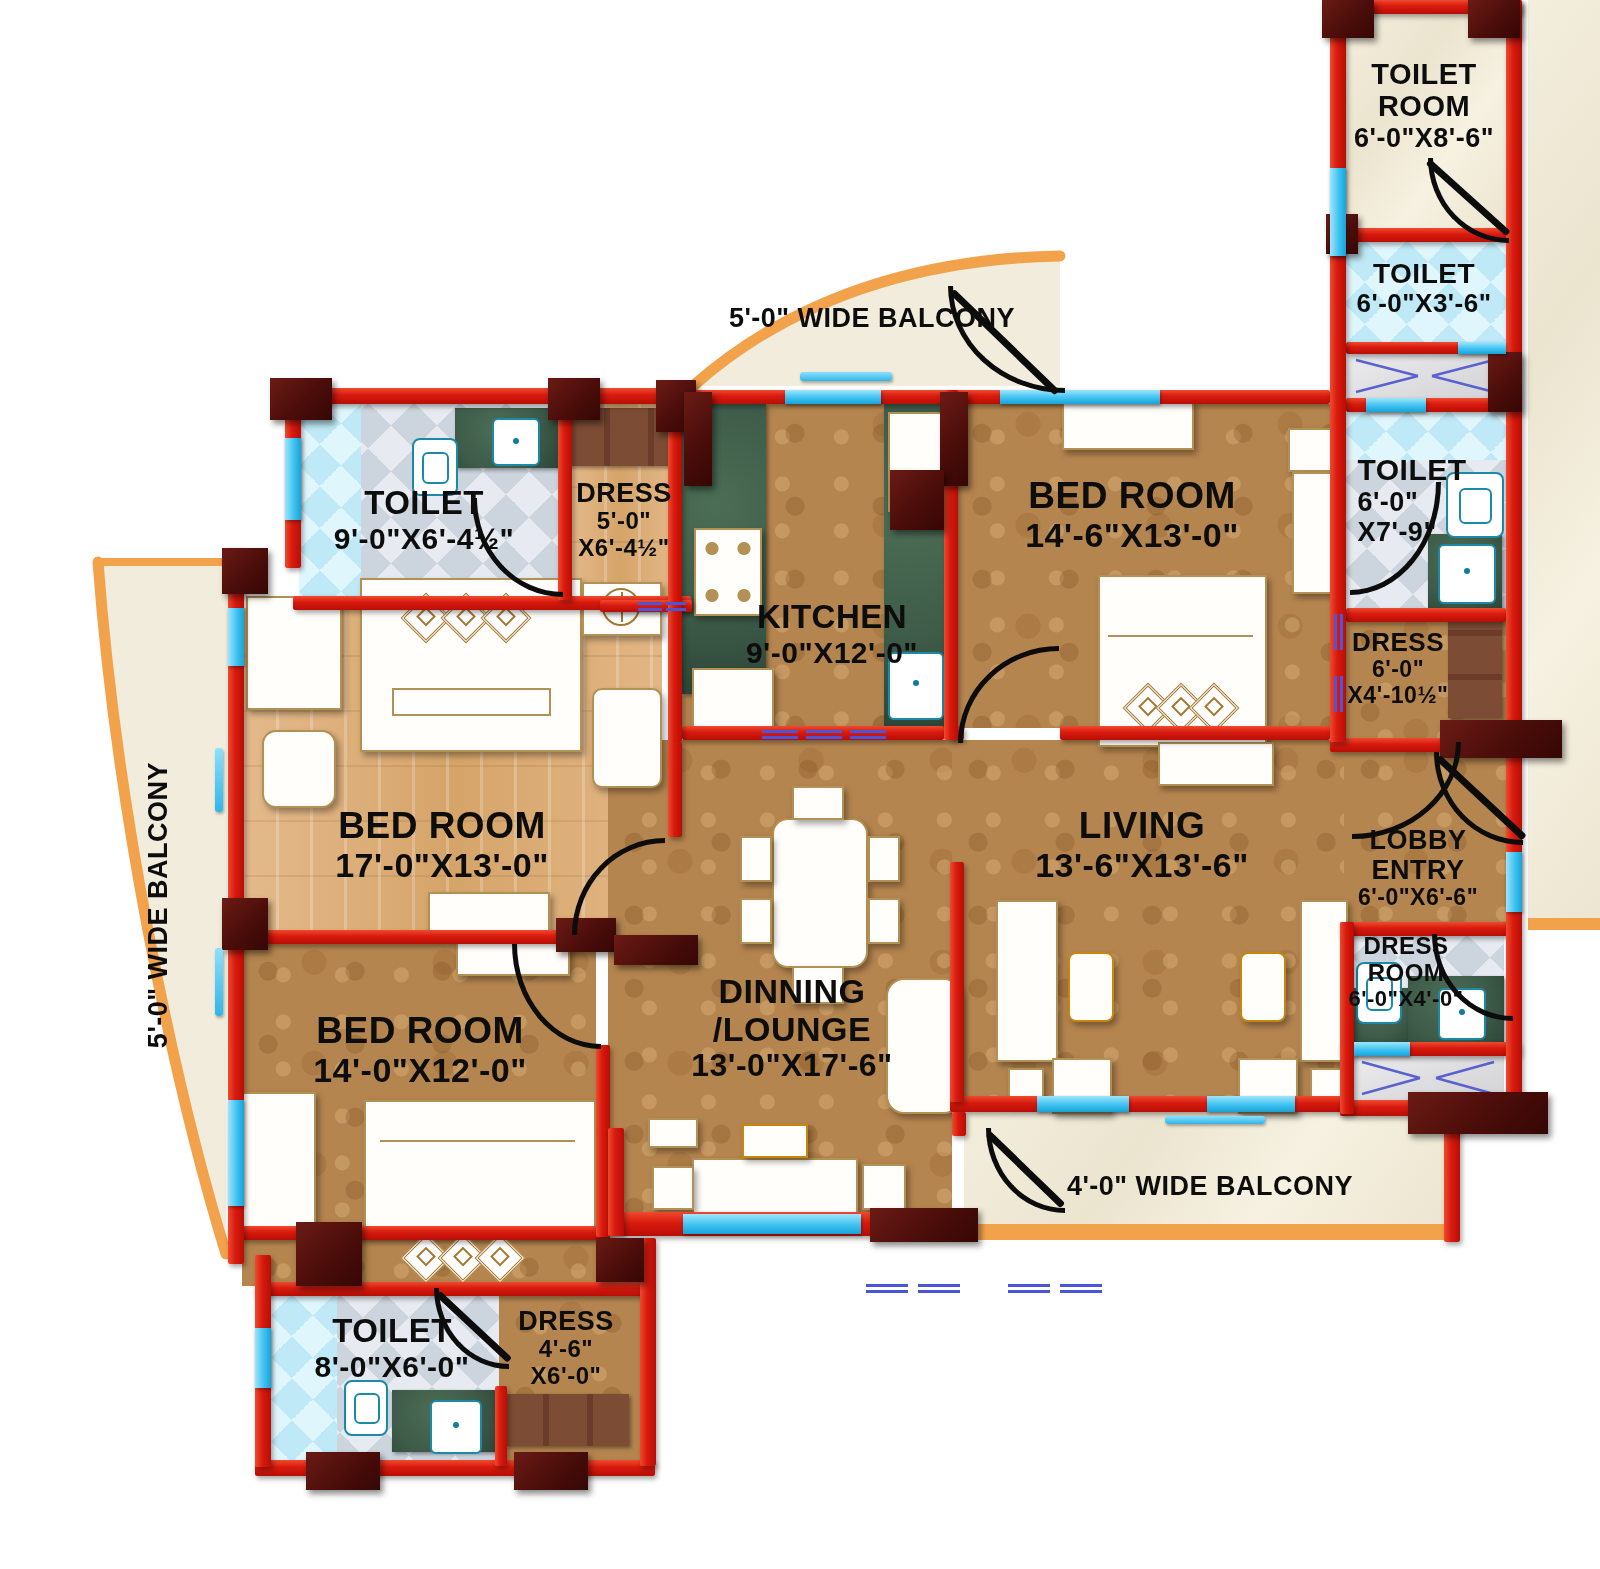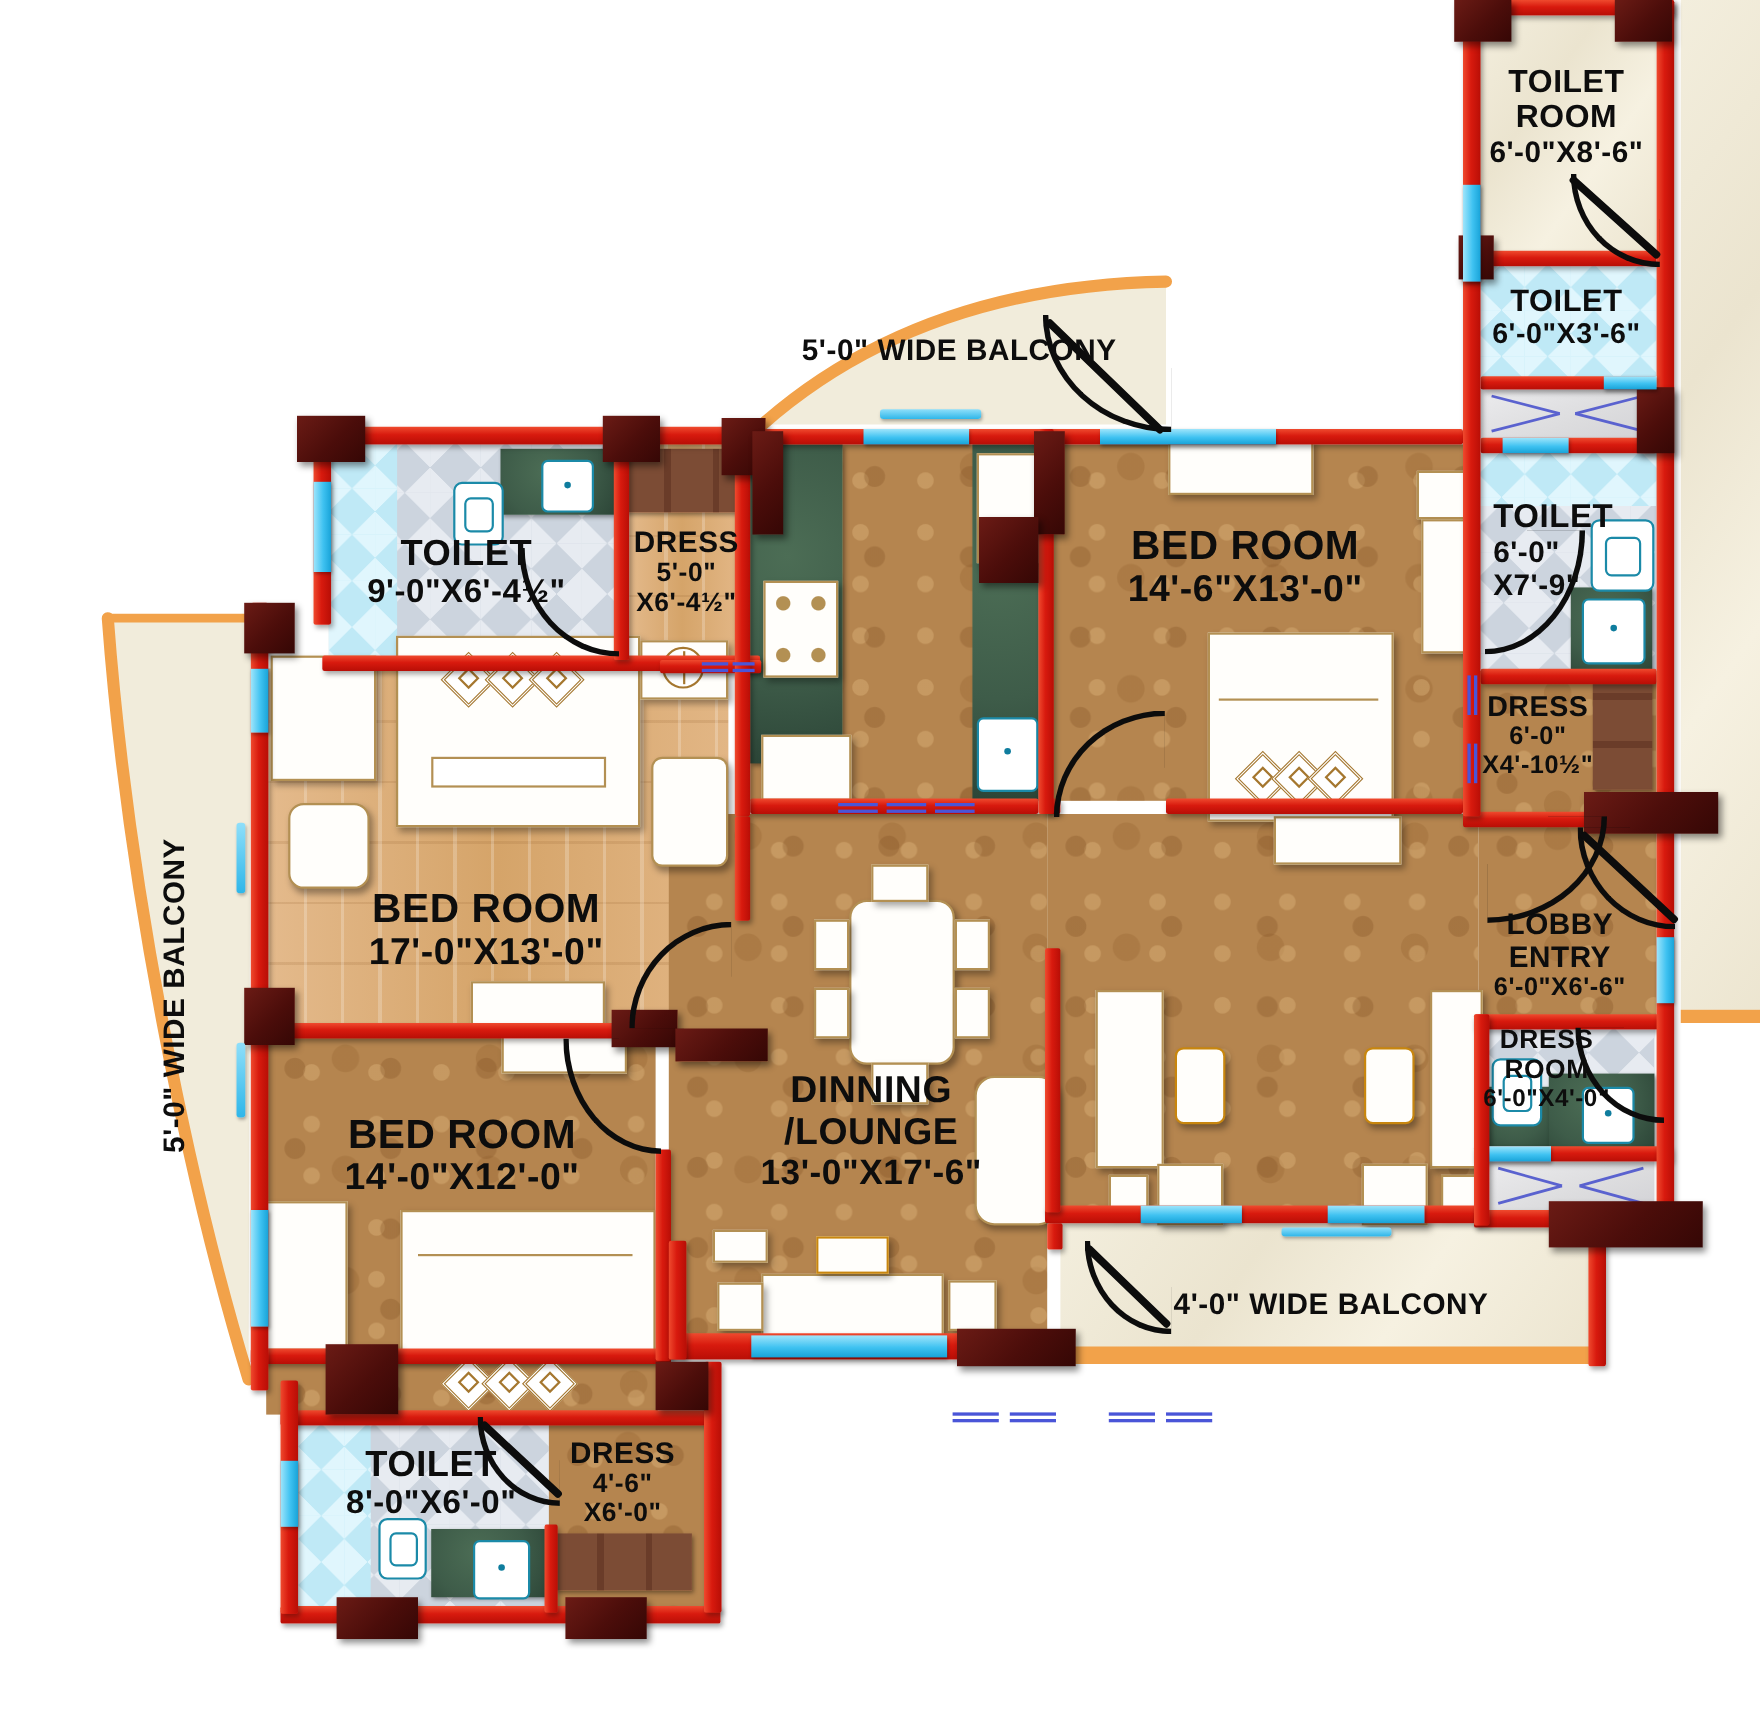--- a/index.html
+++ b/index.html
@@ -375,34 +375,42 @@
   </div>
   <div class="lab" style="left:424px;top:520px;font-size:33px;">
     <div>TOILET</div>
     <div style="font-size:30px;">9'-0"X6'-4½"</div>
   </div>
   <div class="lab" style="left:624px;top:520px;font-size:27px;">
     <div>DRESS</div>
     <div style="font-size:24px;">5'-0"</div>
     <div style="font-size:24px;">X6'-4½"</div>
   </div>
+  <div class="lab" style="left:832px;top:634px;font-size:33px;">
+    <div>KITCHEN</div>
+    <div style="font-size:30px;">9'-0"X12'-0"</div>
+  </div>
   <div class="lab rot" style="left:158px;top:905px;font-size:27px;">5'-0" WIDE BALCONY</div>
   <div class="lab" style="left:442px;top:845px;font-size:37px;">
     <div>BED ROOM</div>
     <div style="font-size:34px;">17'-0"X13'-0"</div>
   </div>
   <div class="lab" style="left:420px;top:1050px;font-size:37px;">
     <div>BED ROOM</div>
     <div style="font-size:34px;">14'-0"X12'-0"</div>
   </div>
   <div class="lab" style="left:792px;top:1028px;font-size:34px;">
     <div>DINNING</div>
     <div>/LOUNGE</div>
     <div style="font-size:32px;">13'-0"X17'-6"</div>
   </div>
+  <div class="lab" style="left:1142px;top:845px;font-size:37px;">
+    <div>LIVING</div>
+    <div style="font-size:34px;">13'-6"X13'-6"</div>
+  </div>
   <div class="lab" style="left:1418px;top:868px;font-size:27px;">
     <div>LOBBY</div>
     <div>ENTRY</div>
     <div style="font-size:23px;">6'-0"X6'-6"</div>
   </div>
   <div class="lab" style="left:1406px;top:972px;font-size:24px;">
     <div>DRESS</div>
     <div>ROOM</div>
     <div style="font-size:22px;">6'-0"X4'-0"</div>
   </div>

